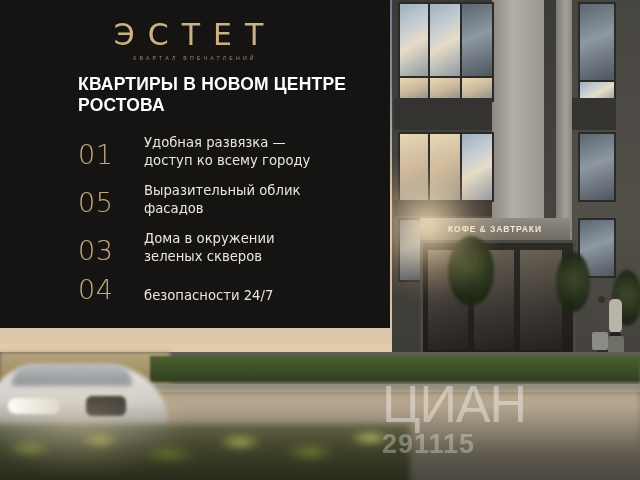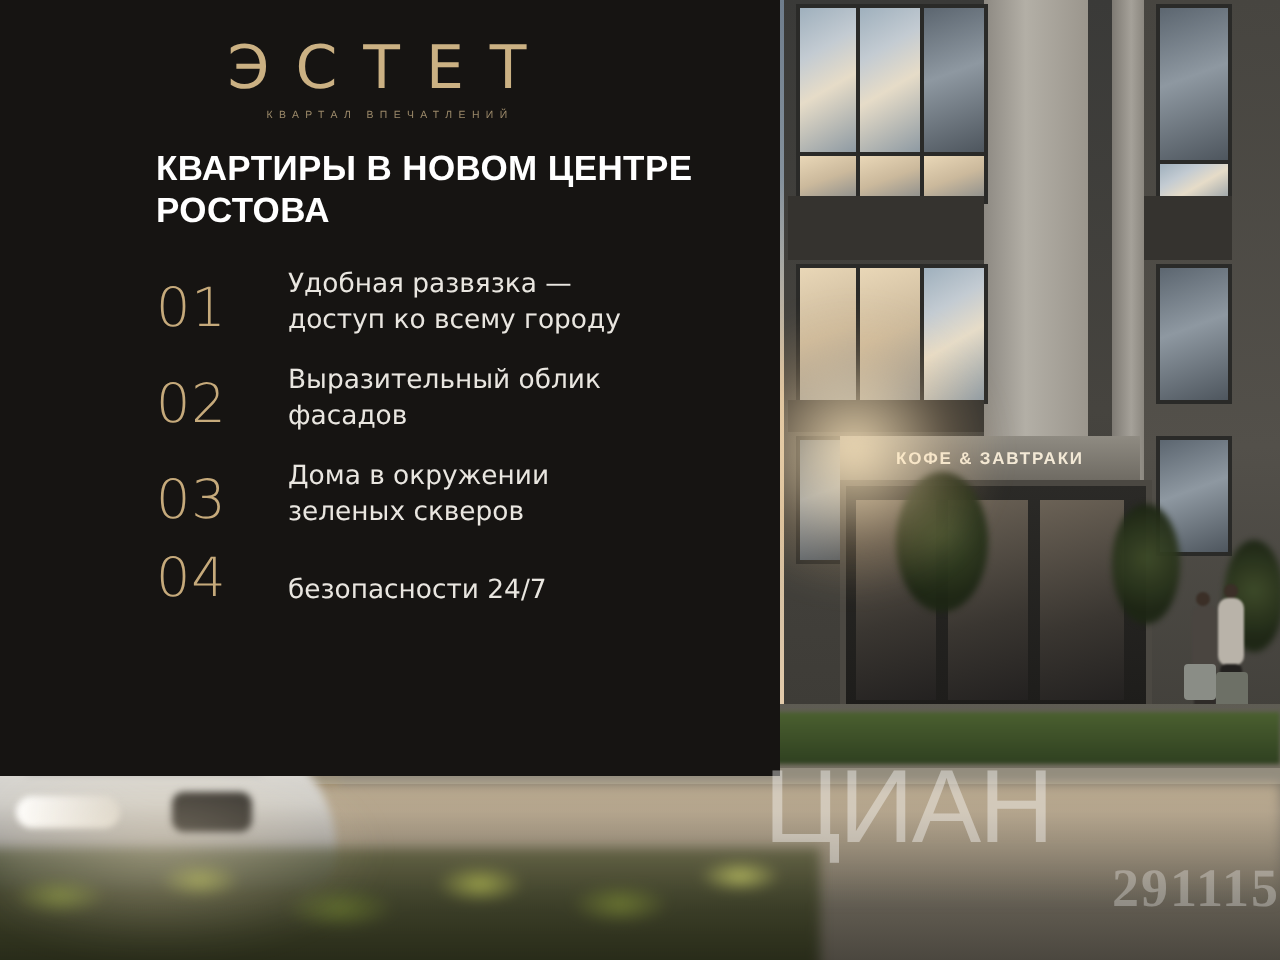--- a/index.html
+++ b/index.html
@@ -90,21 +90,21 @@
   .p-bag{position:absolute;width:16px;height:18px;background:#8a8d86;border-radius:2px;}
 
   
   .flare{position:absolute;left:352px;top:150px;width:150px;height:150px;
      background:radial-gradient(circle,rgba(255,232,190,.85),rgba(255,210,150,.18) 45%,transparent 70%);
      filter:blur(6px);}
   .flare2{position:absolute;left:0px;top:370px;width:200px;height:110px;
      background:radial-gradient(ellipse at 40% 50%,rgba(255,236,200,.35),transparent 65%);filter:blur(8px);}
 
   
-  .panel{position:absolute;left:0;top:0;width:390px;height:388px;background:#161412;}
+  .panel{position:absolute;left:0;top:0;width:390px;height:328px;background:#161412;}
 
   .logo{position:absolute;left:0;top:18px;width:390px;text-align:center;}
   .logo-mark{display:inline-block;height:34px;line-height:34px;color:#cbb183;
      font-size:30px;letter-spacing:13px;font-weight:400;
      font-family:"DejaVu Sans",sans-serif;}
   .logo-sub{margin-top:3px;color:#9c8a6a;font-size:5.2px;letter-spacing:3.2px;
      font-family:"Liberation Sans",sans-serif;}
 
   .headline{position:absolute;left:78px;top:74px;width:300px;color:#fff;
      font-size:17.5px;line-height:21px;font-weight:700;letter-spacing:.2px;
@@ -115,21 +115,21 @@
   .f-num{width:66px;flex:0 0 66px;color:#c6aa7b;font-size:27px;line-height:28px;
      font-weight:300;letter-spacing:.5px;font-family:"DejaVu Sans",sans-serif;}
   .f-text{color:#e9e6e0;font-size:13.2px;line-height:17.5px;font-weight:400;
      font-family:"DejaVu Sans",sans-serif;padding-top:2px;}
 
   
   .wm{position:absolute;left:382px;top:378px;width:258px;height:90px;pointer-events:none;}
   .wm-main{font-size:52px;font-weight:400;color:rgba(255,255,255,.40);letter-spacing:-1px;
      line-height:52px;font-family:"Liberation Sans",sans-serif;}
   .wm-id{font-size:27px;font-weight:700;color:rgba(255,255,255,.30);letter-spacing:1px;
-     line-height:28px;font-family:Liberation Serif, serif;text-align:right;}
+     line-height:28px;font-family:Liberation Sans, sans-serif;}
 </style>
 </head>
 <body>
 
 <div id="stage">
 
   <div class="photo">
     <div class="sky"></div>
 
     <div class="tower"></div>
@@ -214,21 +214,21 @@
 
       <div class="feature">
         <div class="f-num">01</div>
         <div class="f-text">
           <div>Удобная развязка —</div>
           <div>доступ ко всему городу</div>
         </div>
       </div>
 
       <div class="feature">
-        <div class="f-num">02</div>
+        <div class="f-num">05</div>
         <div class="f-text">
           <div>Выразительный облик</div>
           <div>фасадов</div>
         </div>
       </div>
 
       <div class="feature">
         <div class="f-num">03</div>
         <div class="f-text">
           <div>Дома в окружении</div>

